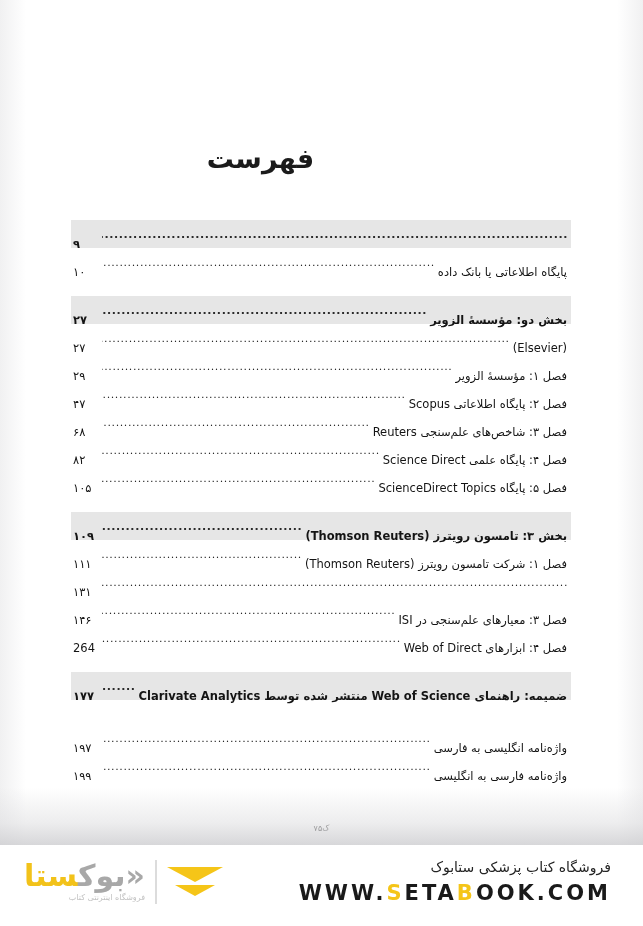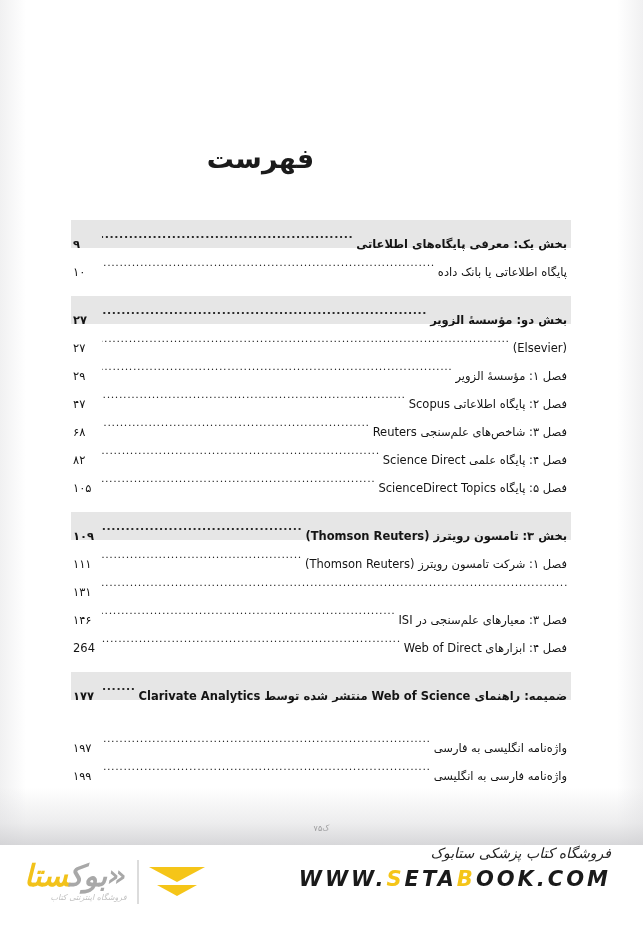--- a/index.html
+++ b/index.html
@@ -163,25 +163,25 @@
 
   
   .footer-banner {
     position: absolute;
     left: 0;
     top: 845px;
     width: 643px;
     height: 73px;
     background: #ffffff;
     display: flex;
+    align-items: center;
     justify-content: space-between;
     padding: 0 24px;
     box-sizing: border-box;
     direction: ltr;
-    font-style: italic;
   }
 
   .brand-block {
     display: flex;
     align-items: center;
     gap: 10px;
   }
 
   .brand-wordmark {
     display: flex;
@@ -261,21 +261,20 @@
 </head>
 <body>
 
 <div class="page-sheet">
 
   <div class="toc-title">فهرست</div>
 
   <div class="toc-body">
       <div class="toc-group">
         <div class="toc-row is-highlight is-section">
-          <span class="row-label">بخش یک: معرفی پایگاه‌های اطلاعاتی</span>
           <span class="row-leader"></span>
           <span class="row-page">۹</span>
         </div>
         <div class="toc-row">
           <span class="row-label">پایگاه اطلاعاتی یا بانک داده</span>
           <span class="row-leader"></span>
           <span class="row-page">۱۰</span>
         </div>
       </div>
       <div class="group-gap-small"></div>

